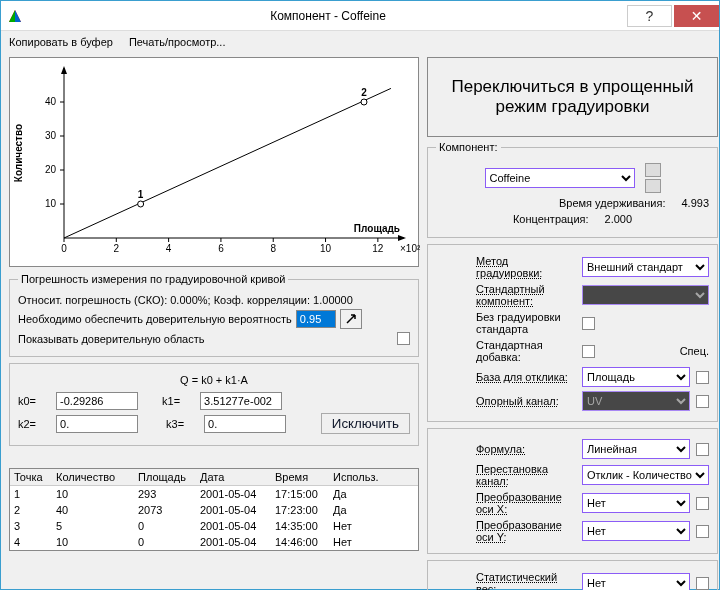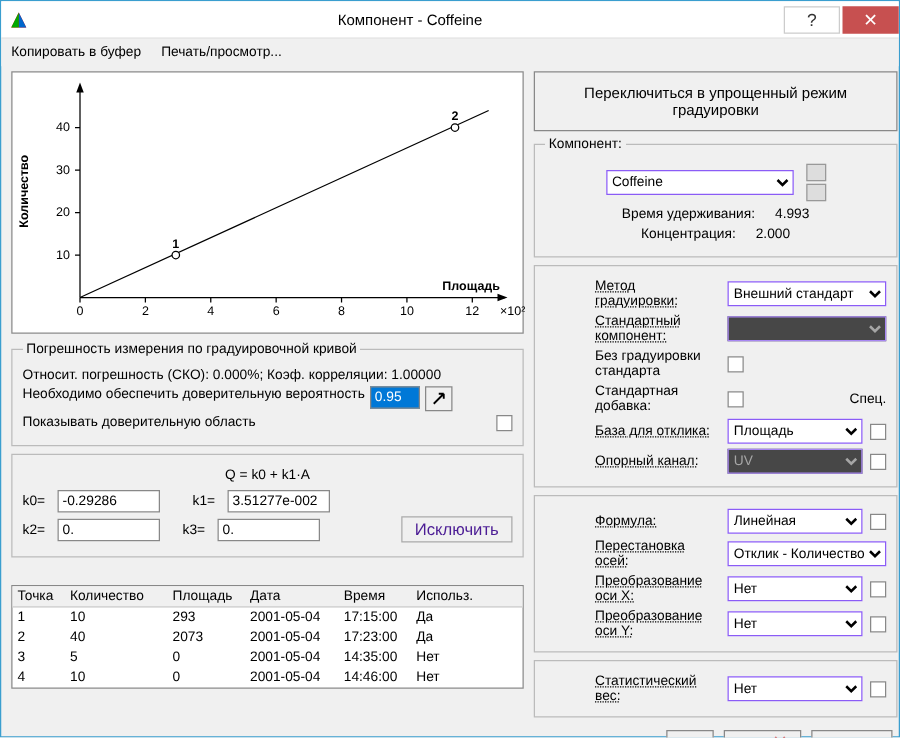--- a/index.html
+++ b/index.html
@@ -13,36 +13,36 @@
 .titlebar .close-btn { background: #c75050; color: #fff; }
 .menubar { height: 22px; background: #f0f0f0; display: flex; align-items: center; padding: 0 8px; gap: 16px; }
 .menubar span { font-size: 11px; color: #000; }
 .content { display: flex; padding: 4px 8px 8px 8px; gap: 8px; }
 .left-col { width: 410px; }
 .right-col { flex: 1; }
 .chart-box { width: 410px; height: 210px; background: #fff; border: 1px solid #888; position: relative; }
 .chart-box svg { position: absolute; top: 0; left: 0; }
 fieldset { border: 1px solid #bbb; padding: 6px 8px 8px 8px; margin-top: 6px; font-size: 11px; }
 fieldset legend { font-size: 11px; padding: 0 3px; }
-.row { display: flex; align-items: flex-start; margin: 3px 0; gap: 4px; }
+.row { display: flex; align-items: center; margin: 3px 0; gap: 4px; }
 input[type=text] { height: 18px; border: 1px solid #888; font-size: 11px; padding: 0 3px; background: #fff; }
 input.numsel { background: #0078d7; color: #fff; width: 40px; }
 .arrow-btn { width: 22px; height: 20px; border: 1px solid #888; background: #f0f0f0; display: inline-flex; align-items: center; justify-content: center; }
 .check { width: 13px; height: 13px; border: 1px solid #888; background: #fff; display: inline-block; }
 .eq-row { text-align: center; margin: 4px 0 6px 0; }
-.coef-row { display: flex; align-items: center; gap: 10px; margin: 3px 0; }
+.coef-row { display: flex; align-items: center; gap: 20px; margin: 3px 0; }
 .coef-row input { width: 82px; }
-.btn-exclude { margin-left: auto; padding: 2px 10px; border: 1px solid #aaa; background: #f0f0f0; color: #4c1d95; }
+.btn-exclude { margin-left: auto; padding: 2px 10px; border: 1px solid #aaa; background: #f0f0f0; color: #0f172a; }
 .table { margin-top: 22px; border: 1px solid #888; background: #fff; }
 .table-header { display: flex; background: #f0f0f0; border-bottom: 1px solid #ccc; }
 .table-header div, .table-row div { padding: 2px 4px; font-size: 11px; overflow: hidden; white-space: nowrap; }
 .table-body { }
 .table-row { display: flex; }
 .col-0 { width: 42px; } .col-1 { width: 82px; } .col-2 { width: 62px; } .col-3 { width: 75px; } .col-4 { width: 58px; } .col-5 { width: 60px; }
-.right-btn { width: 100%; padding: 9px; border: 1px solid #888; background: #f0f0f0; font-size: 12px; }
+.right-btn { width: 100%; padding: 19px; border: 1px solid #888; background: #f0f0f0; font-size: 17px; }
 .right-group { border: 1px solid #bbb; padding: 6px 8px; margin-top: 6px; }
 .rg-row { display: flex; align-items: center; margin: 4px 0; gap: 6px; }
 .rg-label { width: 140px; font-size: 11px; padding-left: 40px; }
 .rg-label.u { text-decoration: underline; -webkit-text-decoration-style: dotted; text-decoration-style: dotted; }
 select { height: 20px; border: 1px solid #8b5cf6; font-size: 11px; background: #fff; flex: 1; }
 select:disabled { color: #888; background: #000000; }
 .val-text { font-size: 11px; }
 .stacker { display: flex; flex-direction: column; gap: 2px; margin-left: 4px; }
 .stacker div { width: 16px; height: 14px; background: #ddd; border: 1px solid #999; }
 .footer-btns { display: flex; justify-content: flex-end; gap: 8px; margin-top: 10px; padding-right: 4px; }
@@ -130,21 +130,21 @@
           <span style="flex:1">Показывать доверительную область</span>
           <span class="check"></span>
         </div>
       </fieldset>
 
       <fieldset>
         <div class="eq-row">Q = k0 + k1·A</div>
         <div class="coef-row">
           <span>k0=</span>
           <input type="text" value="-0.29286" style="">
-          <span style="margin-left:16px">k1=</span>
+          <span style="margin-left:4px">k1=</span>
           <input type="text" value="3.51277e-002" style="">
         </div>
         <div class="coef-row">
           <span>k2=</span>
           <input type="text" value="0." style="">
           <span style="margin-left:8px">k3=</span>
           <input type="text" value="0." style="">
           <button class="btn-exclude" disabled="">Исключить</button>
         </div>
       </fieldset>
@@ -200,21 +200,21 @@
 
       <fieldset style="margin-top:4px">
         <legend>Компонент:</legend>
         <div class="rg-row" style="justify-content:center">
           <select style="width:150px;flex:none"><option>Coffeine</option></select>
           <div class="stacker">
               <div></div>
               <div></div>
             </div>
         </div>
-        <div class="rg-row" style="justify-content:center;gap:16px">
+        <div class="rg-row" style="justify-content:flex-end;gap:16px">
           <span>Время удерживания:</span>
           <span class="val-text">4.993</span>
         </div>
         <div class="rg-row" style="justify-content:center;gap:16px">
           <span>Концентрация:</span>
           <span class="val-text">2.000</span>
         </div>
       </fieldset>
 
       <div class="right-group">
@@ -247,21 +247,21 @@
         </div>
       </div>
 
       <div class="right-group">
         <div class="rg-row">
           <span class="rg-label u">Формула:</span>
           <select><option>Линейная</option></select>
           <span class="check"></span>
         </div>
         <div class="rg-row">
-          <span class="rg-label u">Перестановка осей:</span>
+          <span class="rg-label u">Перестановка канал:</span>
           <select><option>Отклик - Количество</option></select>
         </div>
         <div class="rg-row">
           <span class="rg-label u">Преобразование оси X:</span>
           <select><option>Нет</option></select>
           <span class="check"></span>
         </div>
         <div class="rg-row">
           <span class="rg-label u">Преобразование оси Y:</span>
           <select><option>Нет</option></select>

